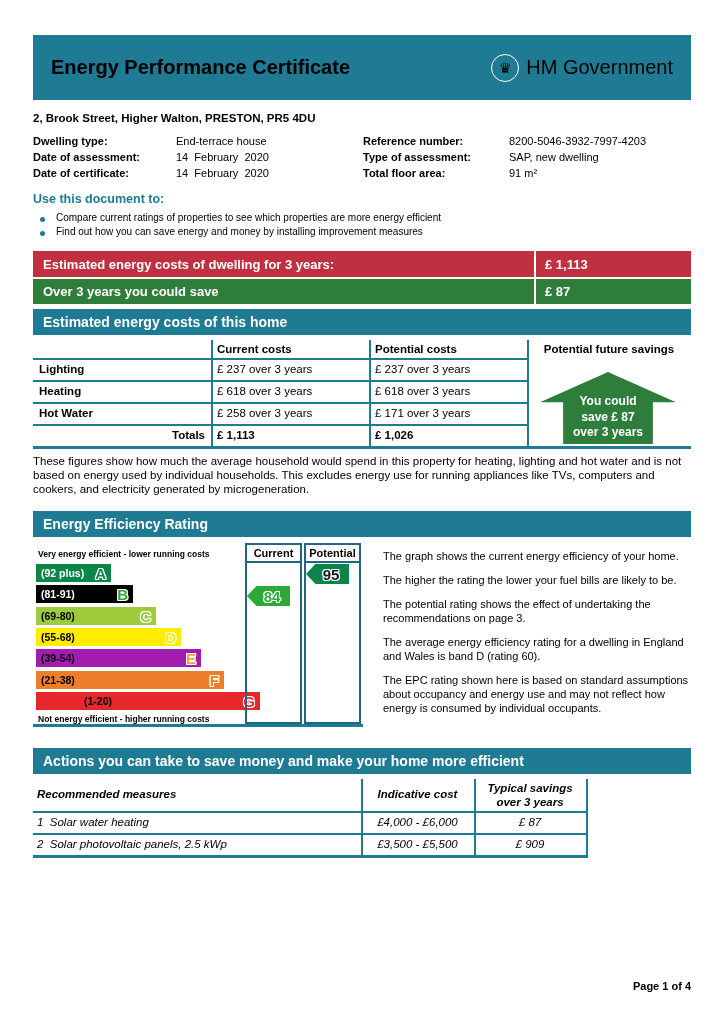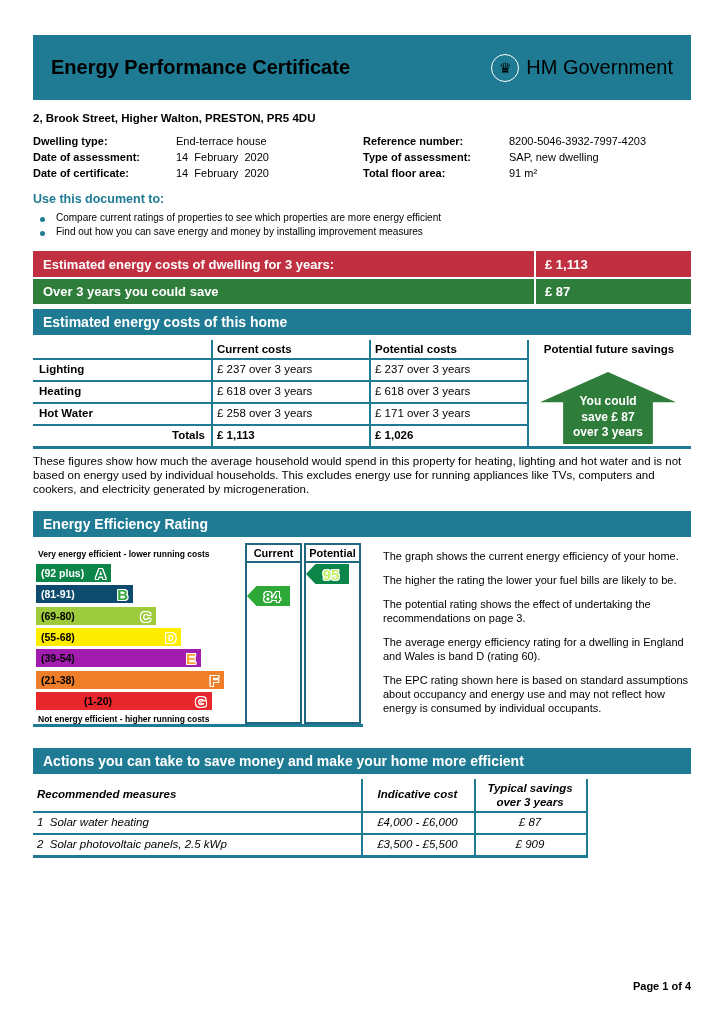--- a/index.html
+++ b/index.html
@@ -49,33 +49,33 @@
 
   
   .chart{left:33px;top:543px;width:330px;height:185px;}
   .verytxt{position:absolute;left:5px;top:6px;font-size:8.5px;font-weight:bold;}
   .nottxt{position:absolute;left:5px;top:171px;font-size:8.5px;font-weight:bold;}
   .chart-bottom{position:absolute;left:0;top:181px;width:330px;height:3px;background:#1e7b93;}
   .band{position:absolute;left:3px;height:18px;display:flex;align-items:center;justify-content:space-between;padding:0 5px;box-sizing:border-box;}
   .range{font-size:10.5px;font-weight:bold;}
   .blet{font-size:15px;font-weight:bold;line-height:1;text-shadow:-1px -1px 0 #fff,1px -1px 0 #fff,-1px 1px 0 #fff,1px 1px 0 #fff,0 -1px 0 #fff,0 1px 0 #fff,-1px 0 0 #fff,1px 0 0 #fff;}
   .band-a{top:21px;width:75px;background:#0c8548;}  .band-a .range{color:#fff} .band-a .blet{color:#0c8548}
-  .band-b{top:42px;width:97px;background:#0c4a6e;}  .band-b .range{color:#fff} .band-b .blet{color:#2ea836}
+  .band-b{top:42px;width:97px;background:#000000;}  .band-b .range{color:#fff} .band-b .blet{color:#2ea836}
   .band-c{top:64px;width:120px;background:#9dcb3c;} .band-c .blet{color:#9dcb3c}
   .band-d{top:85px;width:145px;background:#ffed00;} .band-d .blet{color:#ffed00}
   .band-e{top:106px;width:165px;background:#a21caf;}.band-e .blet{color:#f7a233}
   .band-f{top:128px;width:188px;background:#ee7e29;}.band-f .blet{color:#ee7e29}
-  .band-g{top:149px;width:176px;background:#e8272d;padding-left:48px;}.band-g .blet{color:#e8272d}
+  .band-g{top:149px;width:224px;background:#e8272d;padding-left:48px;}.band-g .blet{color:#e8272d}
   .colbox{position:absolute;top:0;height:181px;border:2px solid #1f6880;box-sizing:border-box;}
   .col-current{left:212px;width:57px;}
   .col-potential{left:271px;width:57px;}
   .colhead{height:16px;border-bottom:2px solid #1f6880;display:flex;align-items:center;justify-content:center;font-weight:bold;font-size:11px;}
   .arrow{position:absolute;height:20px;display:flex;align-items:center;justify-content:center;font-weight:bold;font-size:15px;clip-path:polygon(0 50%,22% 0,100% 0,100% 100%,22% 100%);padding-left:7px;box-sizing:border-box;text-shadow:-1px -1px 0 #fff,1px -1px 0 #fff,-1px 1px 0 #fff,1px 1px 0 #fff,0 -1px 0 #fff,0 1px 0 #fff,-1px 0 0 #fff,1px 0 0 #fff;}
   .arr-current{left:214px;top:43px;width:43px;background:#2ea836;color:#2ea836;}
-  .arr-potential{left:273px;top:21px;width:43px;background:#0c8548;color:#bef264;}
+  .arr-potential{left:273px;top:21px;width:43px;background:#0c8548;color:#0f172a;}
 
   
   .rp{left:383px;top:540px;width:310px;}
   .rp p{margin:10px 0 10px;font-size:11px;line-height:1.27;}
 
   
   .atable{left:33px;top:779px;width:555px;height:79px;font-style:italic;}
   .av{position:absolute;width:2px;top:0;height:76px;background:#1e7b93;}
   .ah{position:absolute;left:0;width:555px;height:2px;background:#1e7b93;}
   .abot{position:absolute;left:0;top:76px;width:555px;height:3px;background:#1e7b93;}

